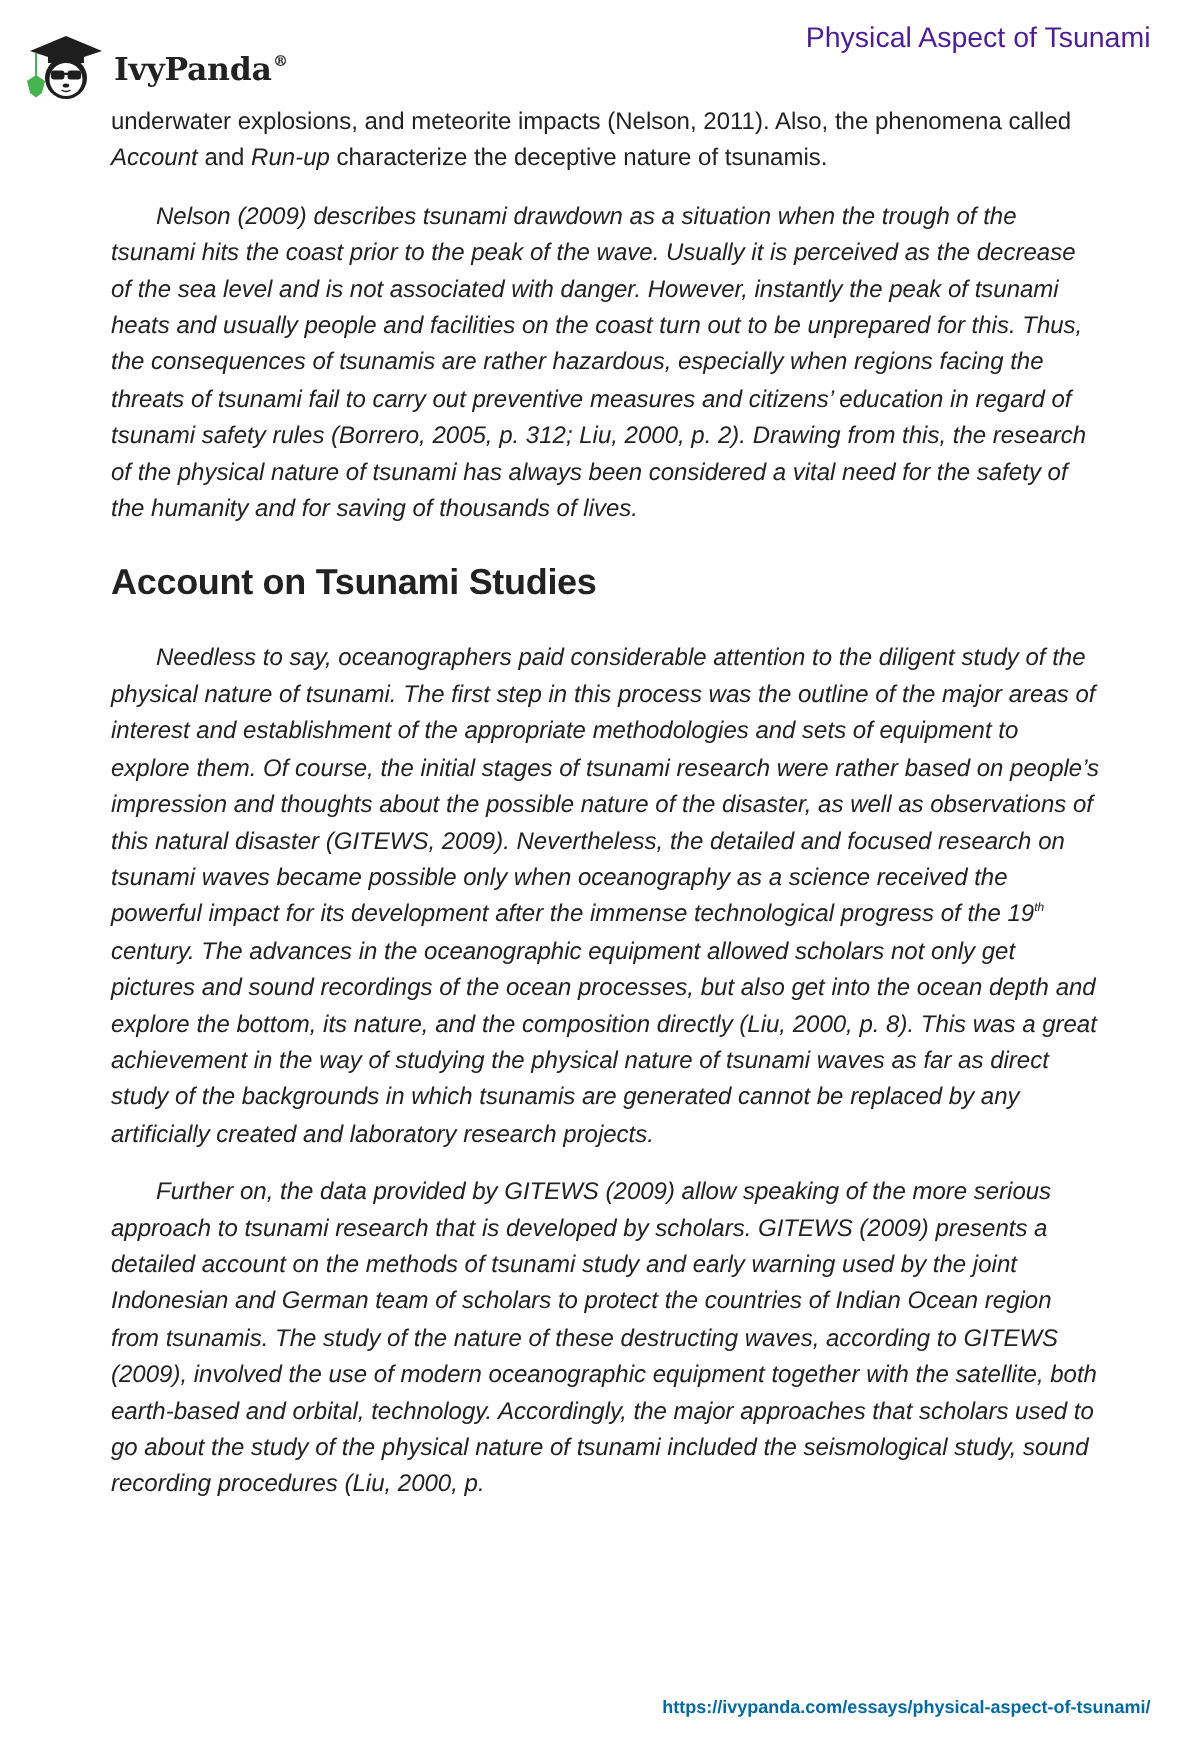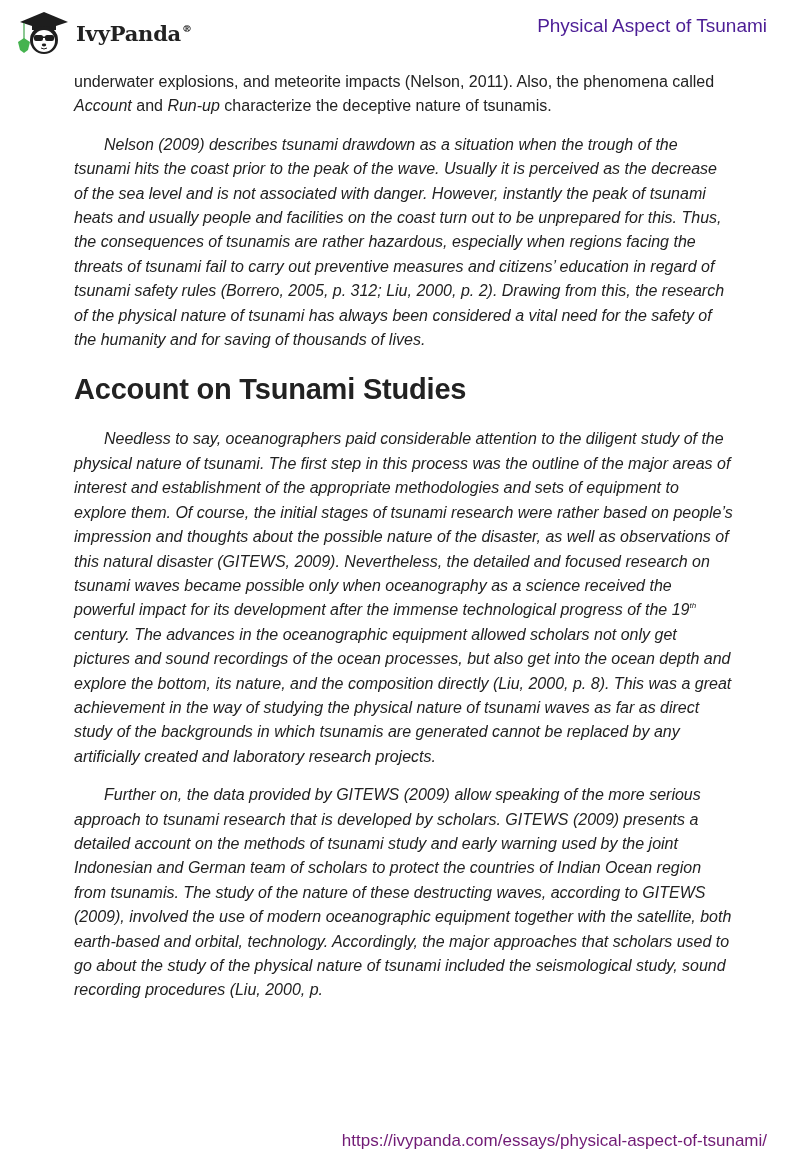--- a/index.html
+++ b/index.html
@@ -11,21 +11,21 @@
     font-family: "Liberation Sans", sans-serif;
     color: #222222;
   }
   .header {
     position: absolute;
     left: 0; top: 0;
     width: 800px; height: 60px;
   }
   .logo {
     position: absolute;
-    left: 14px; top: 8px;
+    left: 14px; top: 20px;
     display: flex; align-items: center;
   }
   .logo-icon { width: 60px; height: 48px; display: block; }
   .logo-text {
     font-family: "DejaVu Serif", "Liberation Serif", serif;
     font-weight: bold;
     font-size: 21px;
     color: #222222;
     margin-left: 2px;
     margin-top: 2px;
@@ -43,33 +43,34 @@
     left: 74px; top: 70px;
     width: 660px;
     font-size: 16px;
     line-height: 24.4px;
     color: #222222;
   }
   .content p { margin: 0 0 14px 0; }
   .content p.indent { text-indent: 30px; font-style: italic; }
   .content p.first { margin-bottom: 14px; }
   .content h2 {
-    font-size: 29px;
+    font-size: 24px;
     font-weight: bold;
     margin: 20px 0 21px 0;
     line-height: 34px;
     color: #222222;
     letter-spacing: -0.2px;
   }
   .content sup { font-size: 8px; vertical-align: 7px; line-height: 0; }
   .footer-url {
     position: absolute;
     right: 33px; top: 1131px;
-    font-size: 17px;
-    color: #701a75;
+    font-size: 12px;
+    color: #0369a1;
+    font-weight: bold;
   }
 </style>
 </head>
 <body>
 
 <div class="header">
   <div class="logo">
     <svg class="logo-icon" viewBox="0 0 60 48">
 
       <polygon points="6,14 30,4 54,14 30,22" fill="#1e1e1e"></polygon>

